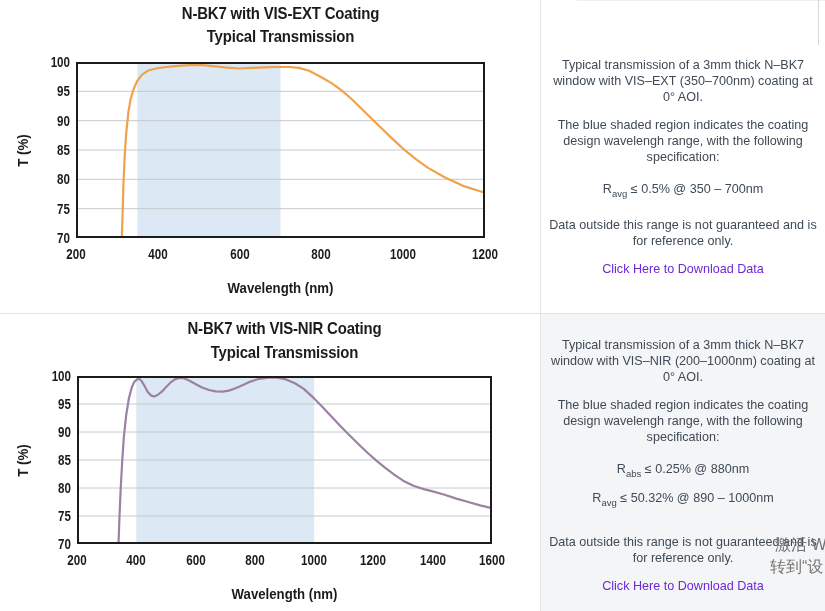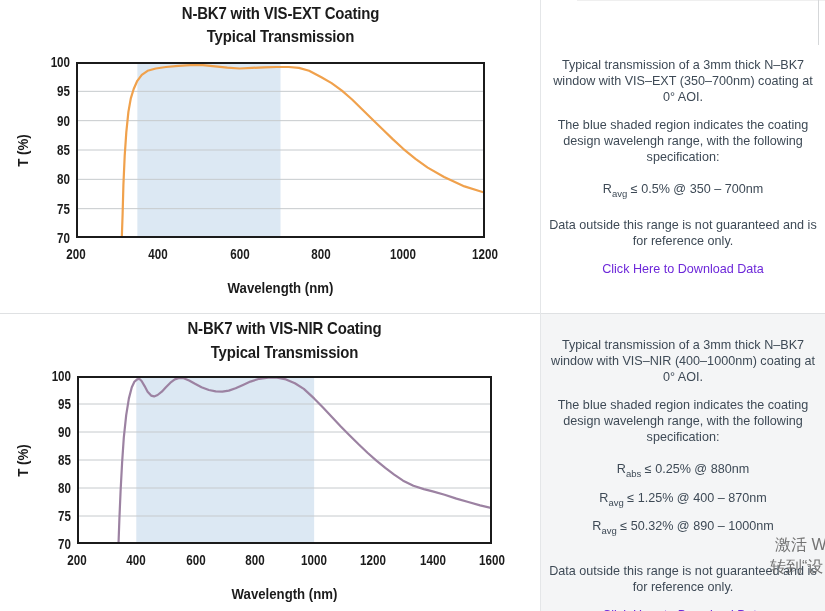--- a/index.html
+++ b/index.html
@@ -122,25 +122,24 @@
     <p>Typical transmission of a 3mm thick N–BK7 window with VIS–EXT (350–700nm) coating at 0° AOI.</p>
     <p>The blue shaded region indicates the coating design wavelengh range, with the following specification:</p>
     <div class="specs">
         <div class="spec-line"><span>R</span><sub>avg</sub><span> ≤ 0.5% @ 350 – 700nm</span></div>
       </div>
     <p>Data outside this range is not guaranteed and is for reference only.</p>
     <a class="dl-link">Click Here to Download Data</a>
   </div>
 
   <div class="text-panel" id="panel1">
-    <p>Typical transmission of a 3mm thick N–BK7 window with VIS–NIR (400–1000nm) coating at 0° AOI.</p>
+    <p>Typical transmission of a 3mm thick N–BK7 window with VIS–NIR (200–1000nm) coating at 0° AOI.</p>
     <p>The blue shaded region indicates the coating design wavelengh range, with the following specification:</p>
     <div class="specs">
         <div class="spec-line"><span>R</span><sub>abs</sub><span> ≤ 0.25% @ 880nm</span></div>
-        <div class="spec-line"><span>R</span><sub>avg</sub><span> ≤ 1.25% @ 400 – 870nm</span></div>
         <div class="spec-line"><span>R</span><sub>avg</sub><span> ≤ 50.32% @ 890 – 1000nm</span></div>
       </div>
     <p>Data outside this range is not guaranteed and is for reference only.</p>
     <a class="dl-link">Click Here to Download Data</a>
   </div>
 
   <div class="hdivider"></div>
   <div class="vdivider"></div>
   <div class="scroll-remnant"></div>
 

